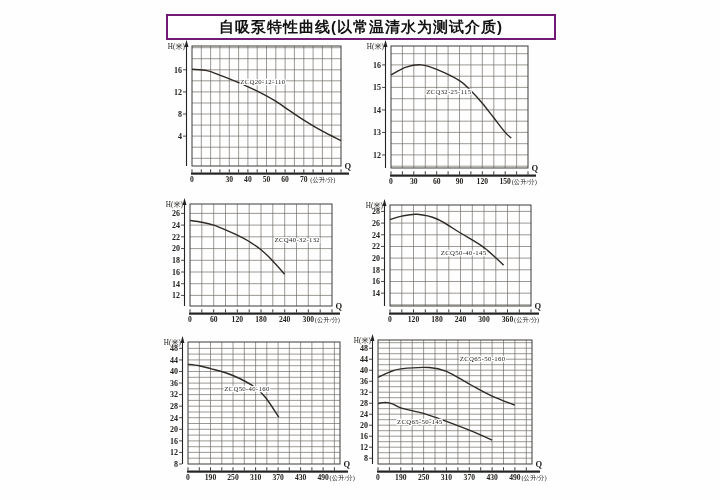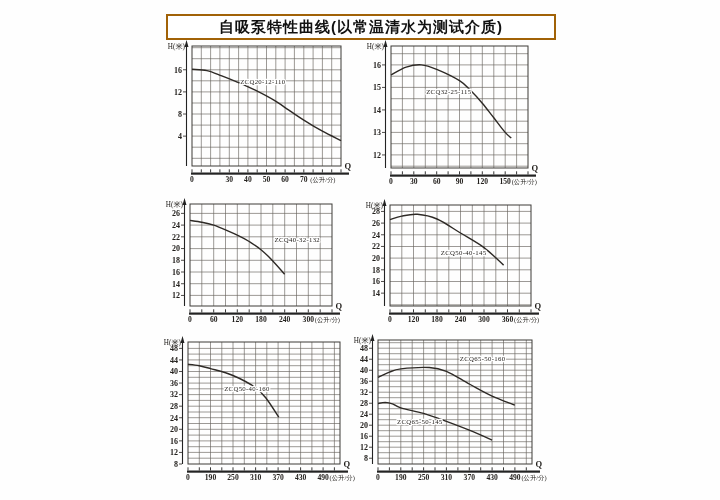--- a/index.html
+++ b/index.html
@@ -2,21 +2,21 @@
 <html><head>
 <meta charset="utf-8">
 <style>
   html,body{margin:0;padding:0;background:#ffffff;}
   .page{
     position:relative;width:720px;height:500px;background:#fefefe;
     font-family:"Liberation Serif","DejaVu Serif",serif;color:#23201d;overflow:hidden;
   }
   .title-box{
     position:absolute;left:166px;top:14px;width:386px;height:22px;
-    border:2px solid #a16207;display:flex;align-items:center;justify-content:center;
+    border:2px solid #701a75;display:flex;align-items:center;justify-content:center;
     font-family:"Liberation Sans","DejaVu Sans",sans-serif;
     font-size:15px;font-weight:bold;letter-spacing:1px;color:#111;background:#fff;
   }
   svg.figure{position:absolute;left:0;top:0;}
 </style>
 </head>
 <body>
 
 <div class="page">
   <div class="title-box">自吸泵特性曲线(以常温清水为测试介质)</div>

